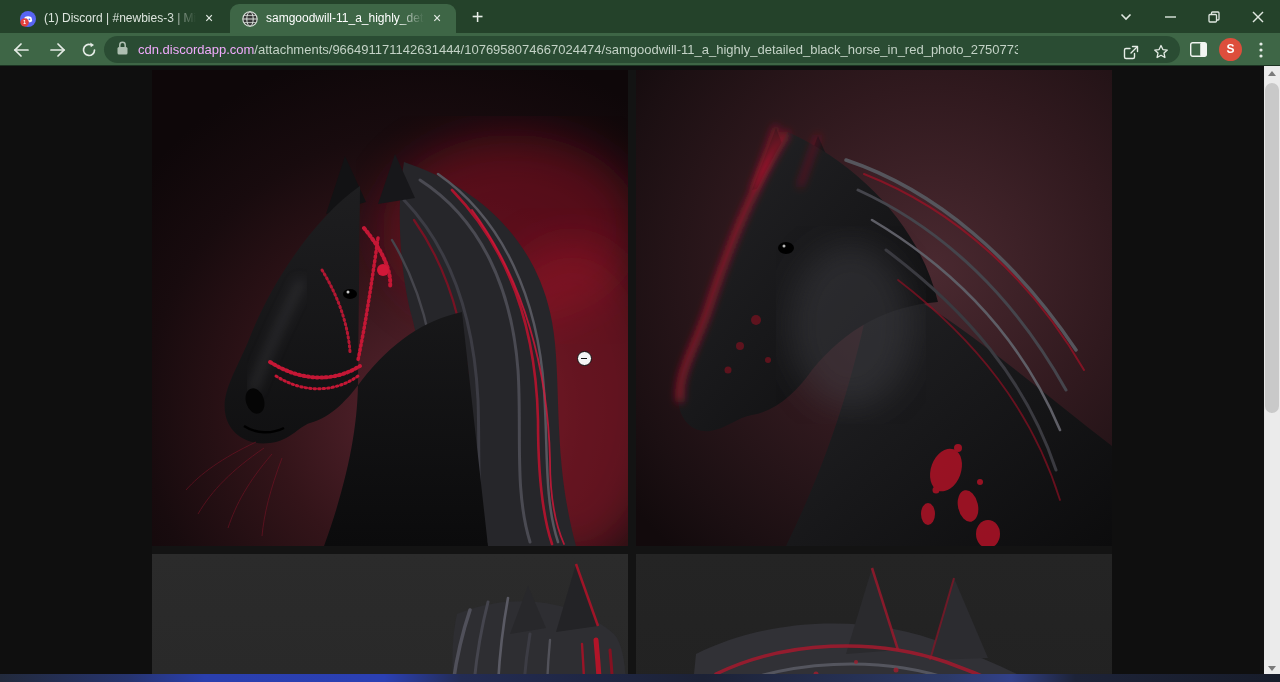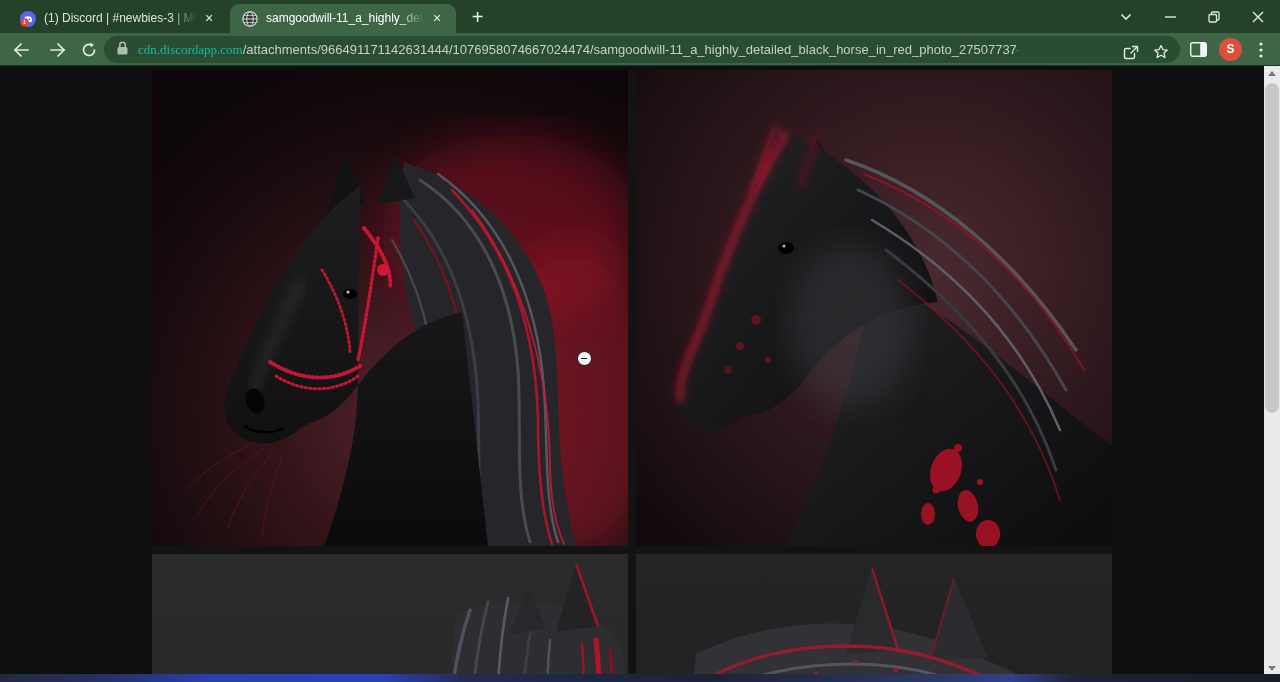--- a/index.html
+++ b/index.html
@@ -29,21 +29,21 @@
 
   
   .toolbar { position:absolute; top:33px; left:0; width:1280px; height:33px; background:#3e6646;
              border-bottom:1px solid #1c3322; }
   .nav-btn { position:absolute; top:2px; width:30px; height:30px; display:flex; align-items:center;
              justify-content:center; border-radius:50%; cursor:pointer; }
   .omnibox { position:absolute; left:104px; top:3px; width:1076px; height:27px; background:#2a4c33;
              border-radius:14px; display:flex; align-items:center; cursor:text; }
   .omni-lock { margin-left:13px; flex:0 0 12px; }
   .omni-url { margin-left:9px; font-size:13px; color:#c3d2c6; white-space:nowrap; overflow:hidden; width:880px; }
-  .omni-url .domain { color:#14b8a6;font-family:Liberation Serif, serif; }
+  .omni-url .domain { color:#f0abfc; }
   .omni-action { position:absolute; top:3px; width:26px; height:26px; display:flex; align-items:center;
                  justify-content:center; cursor:pointer; }
   .right-cluster { position:absolute; top:0; right:0; height:33px; display:flex; align-items:center; }
   .avatar { width:23px; height:23px; border-radius:50%; background:#dd4e3c; color:#fff; font-size:12px;
             font-weight:bold; text-align:center; line-height:23px; cursor:pointer; }
 
   
   .content { position:absolute; top:66px; left:0; width:1280px; height:616px; background:#0f0f0f; overflow:hidden; }
   .image-grid { position:absolute; left:152px; top:4px; width:960px; height:960px;
                 display:grid; grid-template-columns:476px 476px; grid-template-rows:476px 476px;

